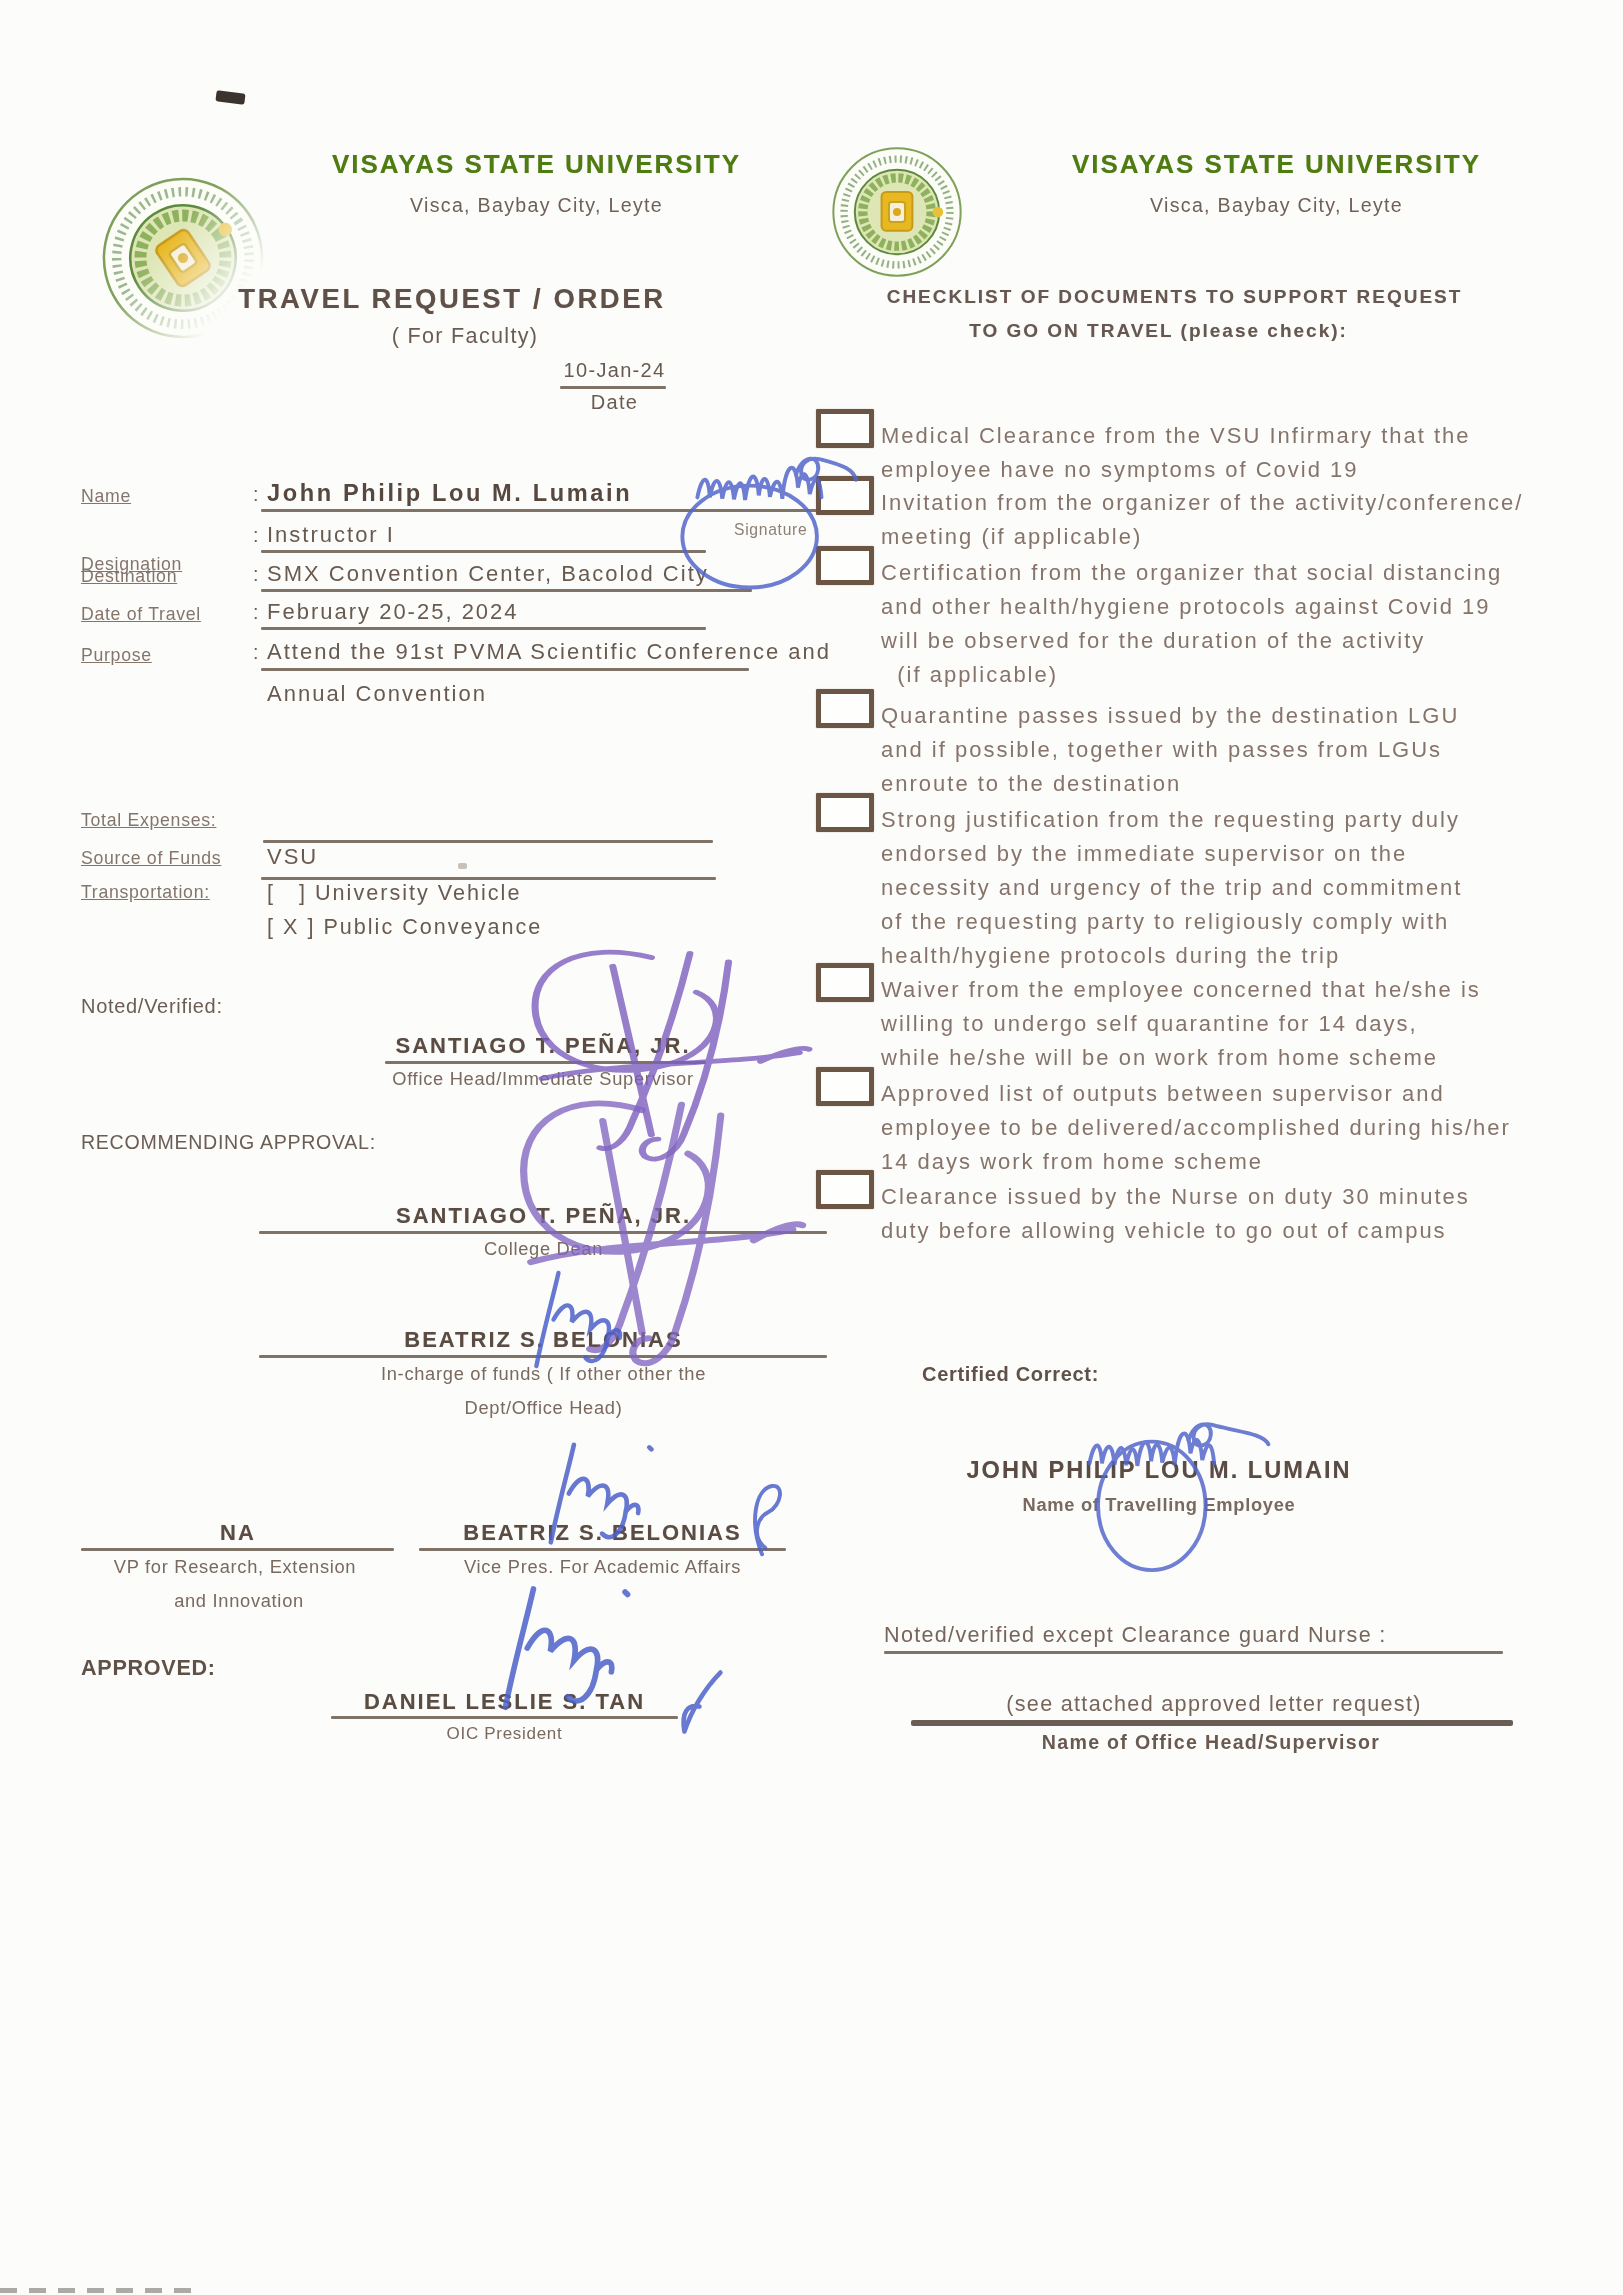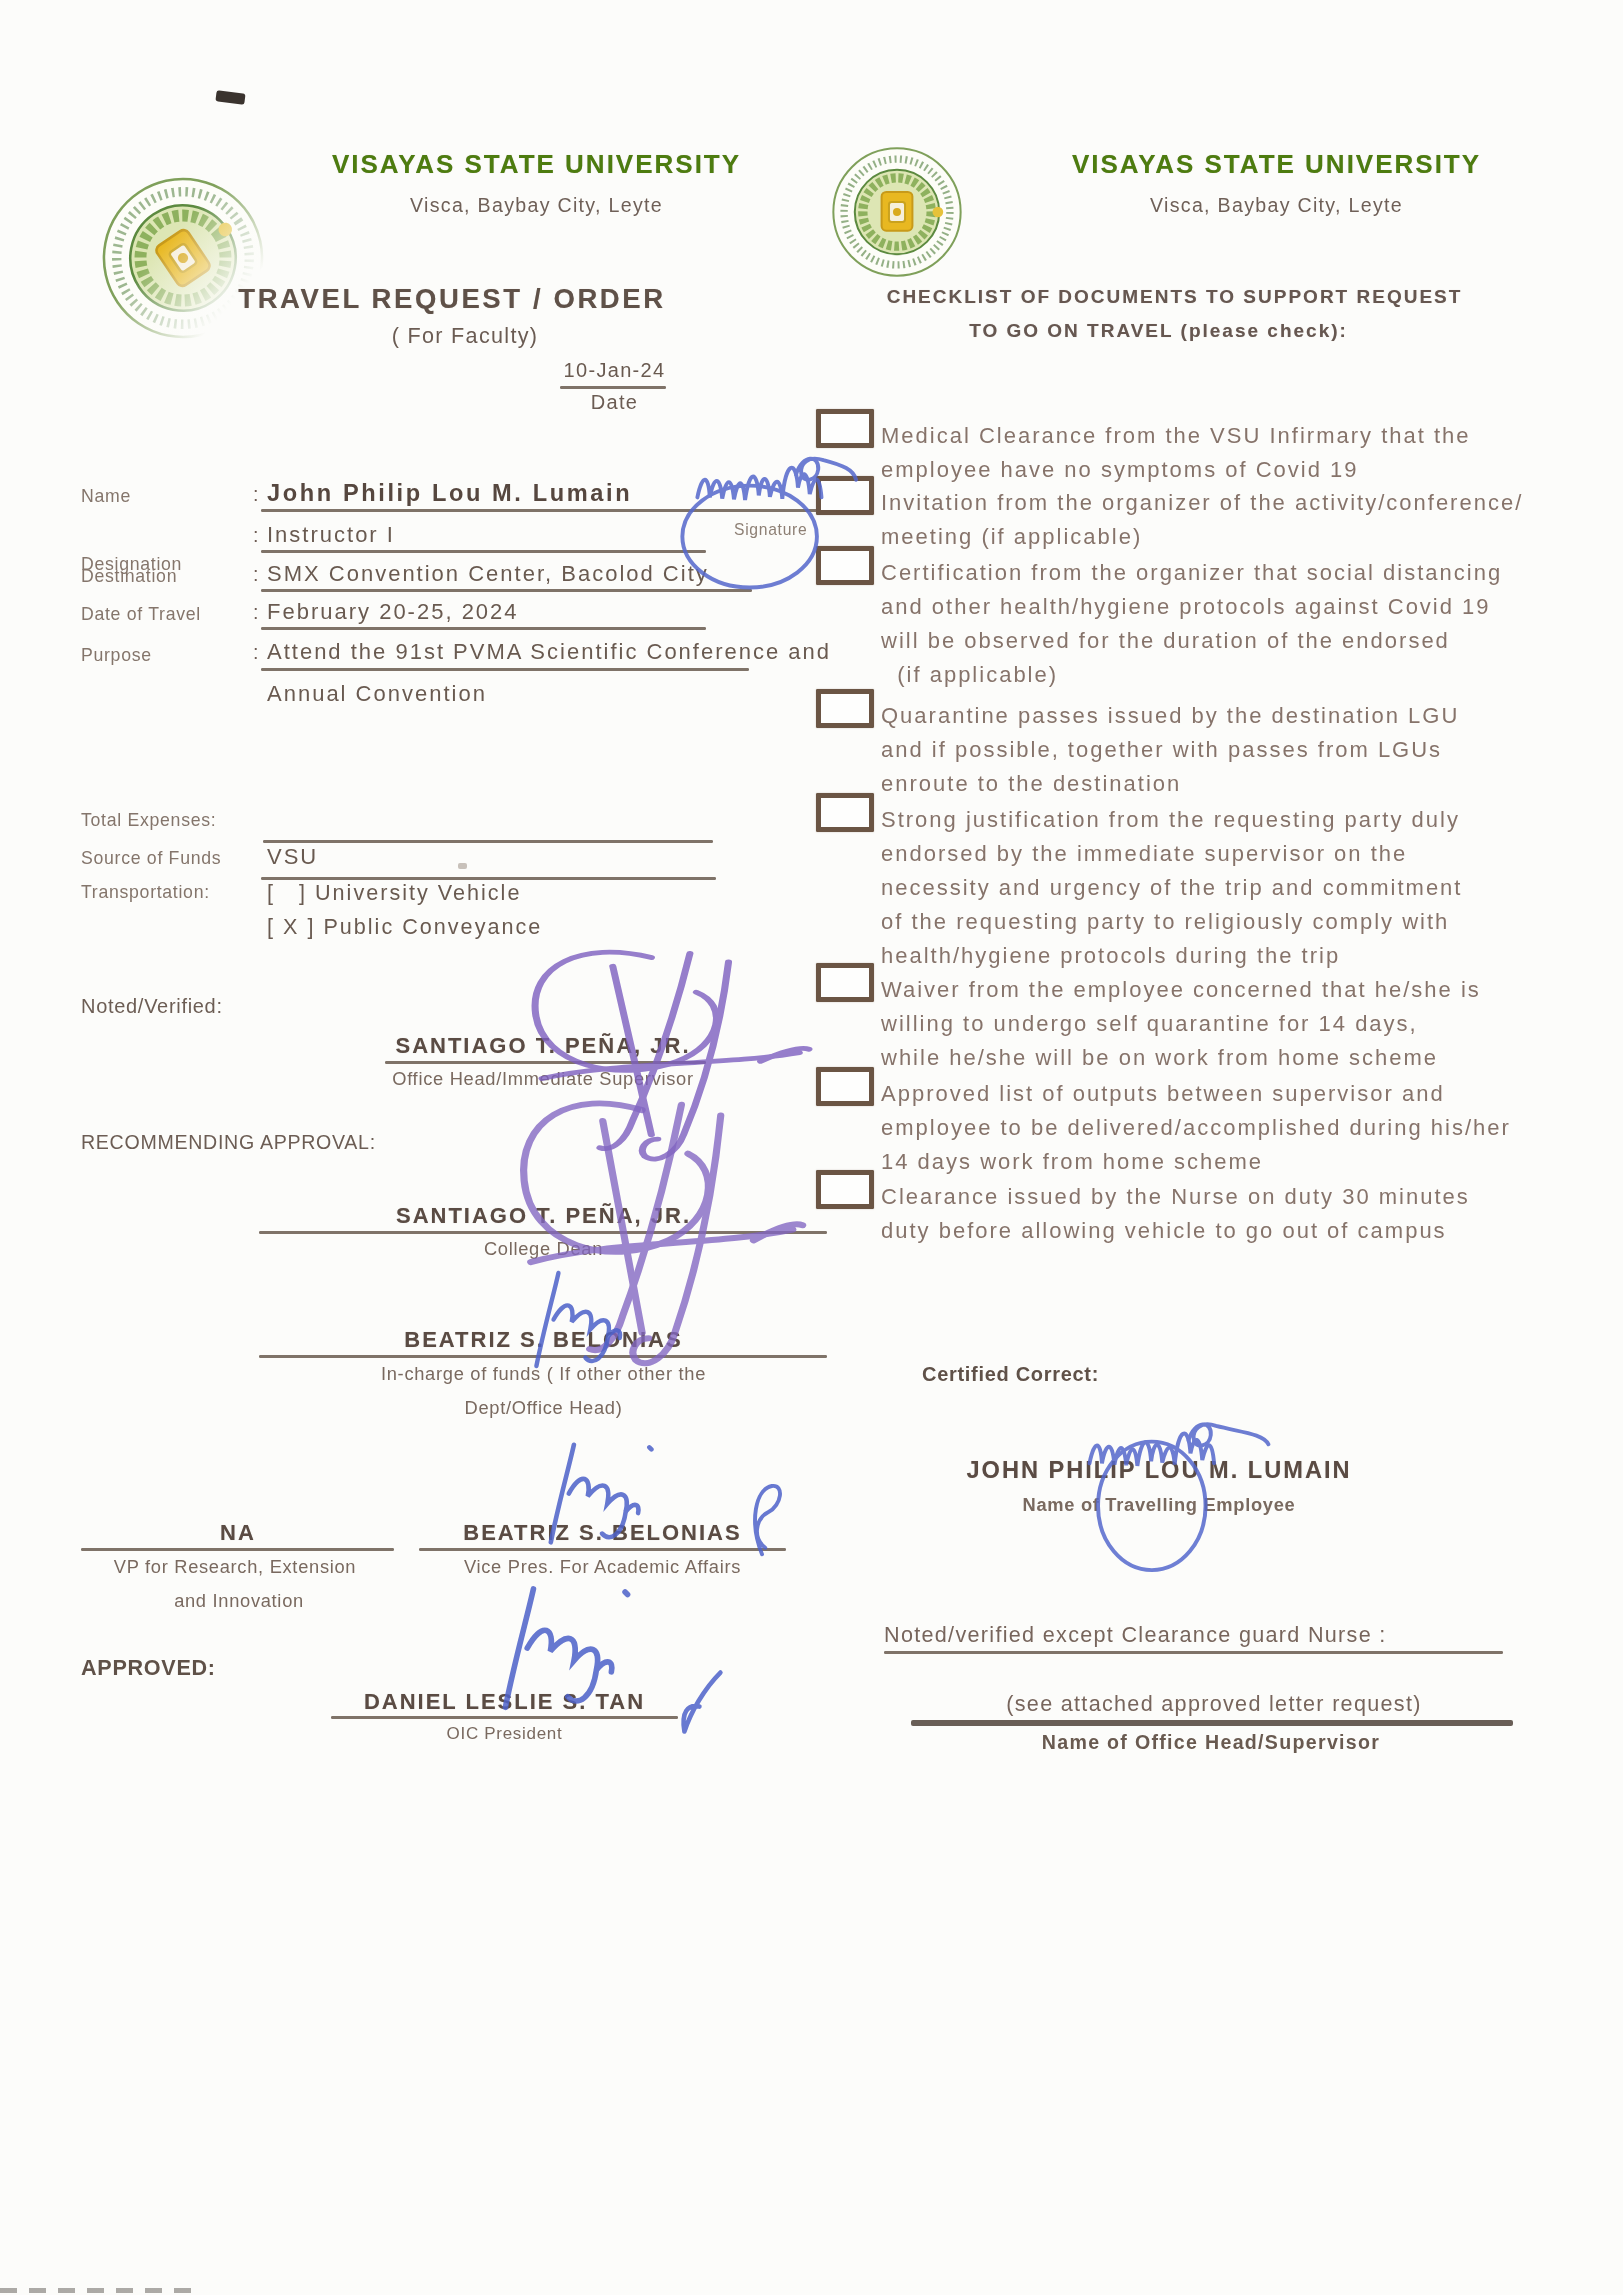--- a/index.html
+++ b/index.html
@@ -7,21 +7,21 @@
         font-family:"Liberation Sans", sans-serif;color:#6e5c52;}
   .abs{position:absolute;}
   .ctr{text-align:center;}
   
   .univ-title{font-size:26px;font-weight:bold;letter-spacing:2px;color:#4d7c0f;text-shadow:0 0 0.7px rgba(99,84,75,.4);}
   .univ-addr{font-size:19.6px;letter-spacing:1.3px;color:#6f6058;}
   .form-title{font-size:27.5px;font-weight:bold;letter-spacing:2.6px;color:#5f5148;text-shadow:0 0 0.7px rgba(95,81,72,.4);}
   .form-sub{font-size:21.6px;letter-spacing:1.3px;color:#6b5c53;}
   .ck-title{font-size:19px;font-weight:bold;letter-spacing:2px;color:#665750;line-height:34px;text-shadow:0 0 0.7px rgba(102,87,80,.35);}
   
-  .lbl{font-size:17.7px;letter-spacing:0.7px;color:#84756b;}
+  .lbl{font-size:17.7px;letter-spacing:0.7px;color:#84756b;text-decoration:underline;}
   .colon{font-size:19.6px;color:#6e5c52;}
   .val{font-size:22px;letter-spacing:2px;color:#695a50;white-space:pre;}
   .val-b{font-weight:bold;font-size:23.6px;letter-spacing:2.6px;color:#56473f;}
   .rule{position:absolute;height:2.6px;background:#5f5044;opacity:.8;border-radius:1.3px;}
   .rule-thick{position:absolute;height:5.9px;background:#4f4238;opacity:.85;border-radius:2px;}
   .small-lbl{font-size:15.7px;letter-spacing:0.7px;color:#8d7f74;}
   
   .sec-lbl{font-size:20px;letter-spacing:0.7px;color:#6c5d54;}
   .sec-lbl-b{font-size:21.6px;font-weight:bold;letter-spacing:0.7px;color:#5f5148;}
   .app-name{font-size:22px;font-weight:bold;letter-spacing:2px;color:#5a4b43;text-shadow:0 0 0.7px rgba(90,75,67,.35);}
@@ -164,21 +164,21 @@
     <div class="cktext">
       <div class="ck-line">Invitation from the organizer of the activity/conference/</div>
       <div class="ck-line">meeting (if applicable)</div>
     </div>
   </div>
   <div class="ck-item" style="top:556px;">
     <div class="ckbox"></div>
     <div class="cktext">
       <div class="ck-line">Certification from the organizer that social distancing</div>
       <div class="ck-line">and other health/hygiene protocols against Covid 19</div>
-      <div class="ck-line">will be observed for the duration of the endorsed</div>
+      <div class="ck-line">will be observed for the duration of the activity</div>
       <div class="ck-line">  (if applicable)</div>
     </div>
   </div>
   <div class="ck-item" style="top:699px;">
     <div class="ckbox"></div>
     <div class="cktext">
       <div class="ck-line">Quarantine passes issued by the destination LGU</div>
       <div class="ck-line">and if possible, together with passes from LGUs</div>
       <div class="ck-line">enroute to the destination</div>
     </div>

